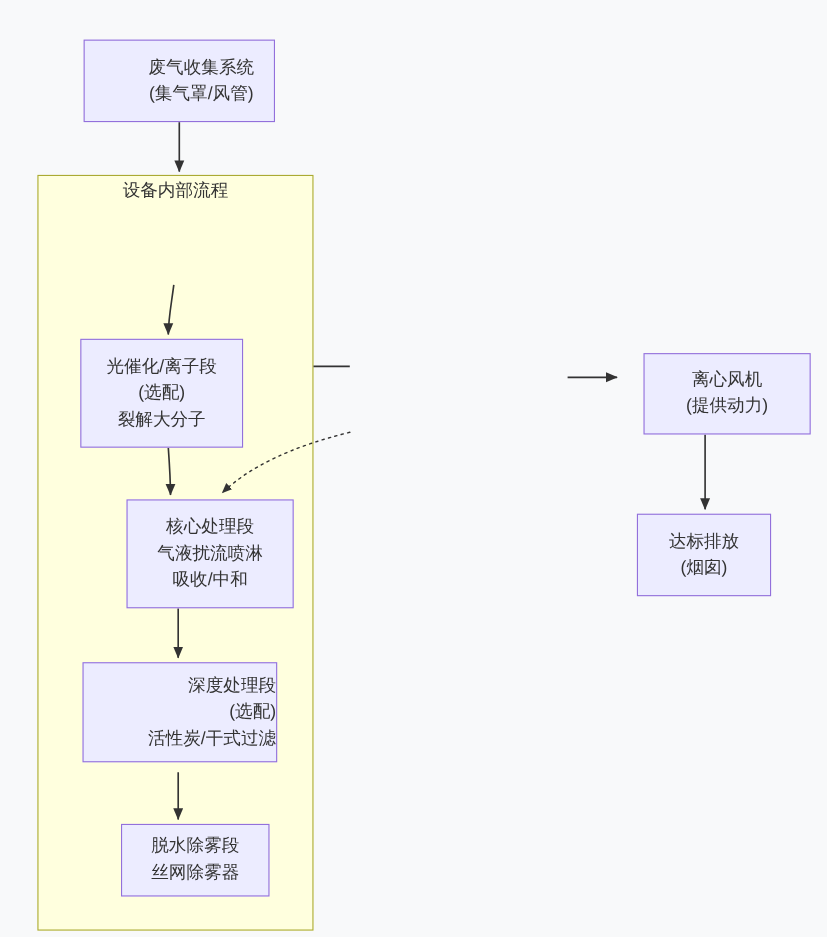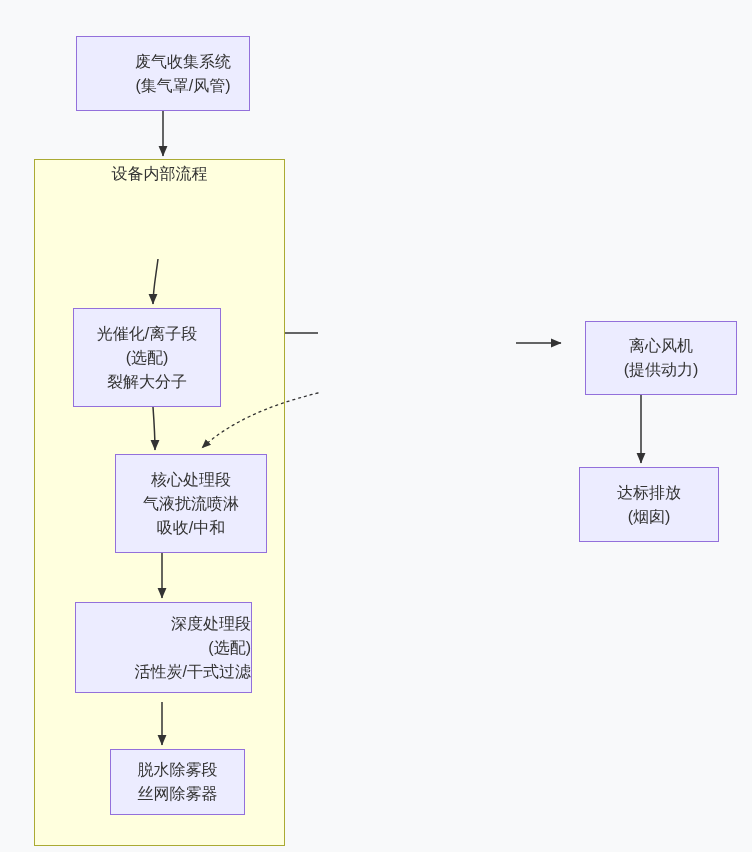--- a/index.html
+++ b/index.html
@@ -128,18 +128,18 @@
     <div class="node-line">脱水除雾段</div>
     <div class="node-line">丝网除雾器</div>
   </div>
 
 
   <div class="node" style="left:565px;top:321px;width:152px;height:74px;margin-left:20px;">
     <div class="node-line">离心风机</div>
     <div class="node-line">(提供动力)</div>
   </div>
 
-  <div class="node" style="left:579px;top:467px;width:140px;height:75px;">
+  <div class="node" style="left:579px;top:467px;width:122px;height:75px;">
     <div class="node-line">达标排放</div>
     <div class="node-line">(烟囱)</div>
   </div>
 
 </div>
 
 </body></html>

